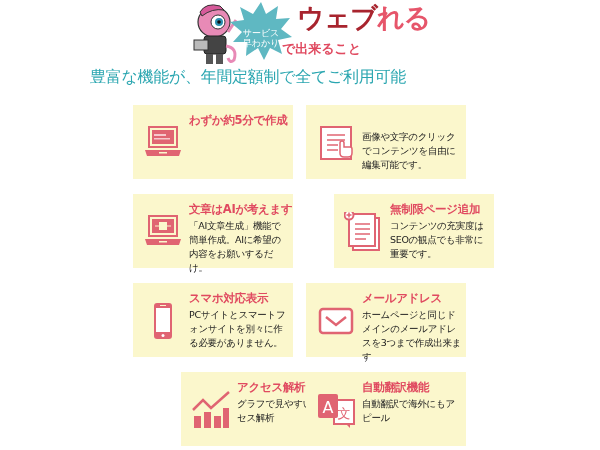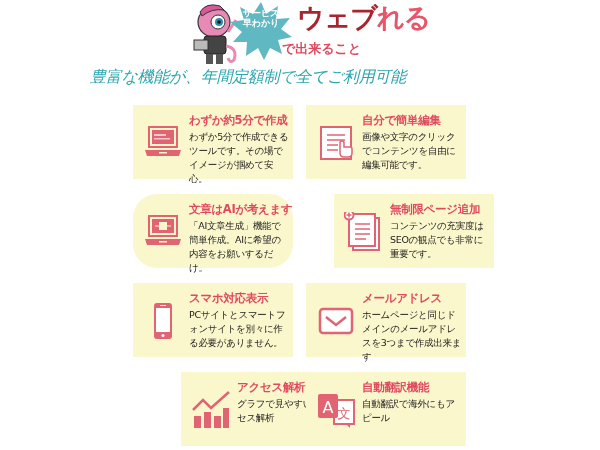--- a/index.html
+++ b/index.html
@@ -1,30 +1,30 @@
 <!DOCTYPE html>
 <html><head>
 <meta charset="utf-8">
 <style>
   html, body { margin:0; padding:0; background:#ffffff; }
   body { width:600px; height:450px; position:relative; overflow:hidden;
          font-family:"DejaVu Sans", "Liberation Sans", sans-serif; }
   .header { position:absolute; left:0; top:0; width:600px; height:95px; }
   .mascot { position:absolute; left:190px; top:2px; width:58px; height:66px; }
   .burst { position:absolute; left:230px; top:2px; width:62px; height:58px; }
-  .burst-text { position:absolute; left:0; top:6px; width:62px; text-align:center;
-                color:#fff; font-size:9px; line-height:10px; font-weight:bold; }
+  .burst-text { position:absolute; left:0; top:26px; width:62px; text-align:center;
+                color:#fff; font-size:9px; line-height:10px; font-weight:normal; }
   .title-main { position:absolute; left:297px; top:2px; font-size:27px; font-weight:bold;
                 letter-spacing:-1px; line-height:32px; }
   .title-main .dark { color:#a8242e; }
   .title-main .pink { color:#e6556a; }
   .title-sub { position:absolute; left:282px; top:38px; font-size:13px; font-weight:bold;
                color:#e04a60; line-height:22px; }
   .tagline { position:absolute; left:0; top:66px; width:496px; text-align:center;
-             font-size:16px; color:#2aa6b0; line-height:22px; letter-spacing:-0.3px;font-style:italic; }
+             font-size:16px; color:#2aa6b0; line-height:22px; letter-spacing:-0.3px; }
 
   .card { position:absolute; width:160px; height:74px; background:#fbf7cc; }
   .card .icon { position:absolute; left:10px; top:18px; width:40px; height:40px; }
   .card .ttl { position:absolute; left:56px; top:8px; font-size:11.5px; font-weight:bold;
                color:#e04a60; white-space:nowrap; letter-spacing:-0.3px; }
   .card .desc { position:absolute; left:56px; top:25px; width:100px; font-size:9.5px;
                 line-height:14px; color:#222; letter-spacing:-0.3px; }
 </style>
 </head>
 <body>
@@ -62,37 +62,35 @@
 <div class="card" style="left:133px;top:105px;">
   <svg class="icon" viewBox="0 0 40 40">
     <rect x="6" y="4" width="28" height="20" fill="none" stroke="#e06472" stroke-width="2"></rect>
     <rect x="9" y="7" width="22" height="14" fill="#e06472"></rect>
     <rect x="11" y="11" width="12" height="2" fill="#f7c7cc"></rect>
     <rect x="11" y="15" width="16" height="1.5" fill="#f7c7cc"></rect>
     <path d="M2 27 H38 L36 33 H4 Z" fill="#e06472"></path>
     <rect x="16" y="29" width="8" height="1.5" fill="#fbf7cc"></rect>
   </svg>
   <div class="ttl">わずか約5分で作成</div>
-  <div class="desc">わずか5分で作成できるツールです。その場でイメージが掴めて安心。</div>
 </div>
 
 <div class="card" style="left:306px;top:105px;">
   <svg class="icon" viewBox="0 0 40 40">
     <rect x="5" y="4" width="30" height="32" fill="#fff" stroke="#e06472" stroke-width="2"></rect>
     <line x1="11" y1="12" x2="29" y2="12" stroke="#e06472" stroke-width="1.5"></line>
     <line x1="11" y1="17" x2="29" y2="17" stroke="#e06472" stroke-width="1.5"></line>
     <line x1="11" y1="22" x2="22" y2="22" stroke="#e06472" stroke-width="1.5"></line>
     <line x1="11" y1="27" x2="22" y2="27" stroke="#e06472" stroke-width="1.5"></line>
     <path d="M24 20 V30 Q24 34 28 34 H32 Q36 34 36 30 V26 Q36 24 34 24 H28 V20 Q28 18 26 18 Q24 18 24 20 Z" fill="#fff" stroke="#e06472" stroke-width="1.5"></path>
   </svg>
-  <div class="ttl">自分で簡単編集</div>
   <div class="desc">画像や文字のクリックでコンテンツを自由に編集可能です。</div>
 </div>
 
-<div class="card" style="left:133px;top:194px;border-radius:24px;">
+<div class="card" style="left:133px;top:194px;">
   <svg class="icon" viewBox="0 0 40 40">
     <rect x="6" y="4" width="28" height="20" fill="none" stroke="#e06472" stroke-width="2"></rect>
     <rect x="9" y="7" width="22" height="14" fill="#e06472"></rect>
     <rect x="16" y="10" width="8" height="8" fill="#fbf7cc"></rect>
     <line x1="12" y1="14" x2="16" y2="14" stroke="#fbf7cc" stroke-width="1"></line>
     <line x1="24" y1="14" x2="28" y2="14" stroke="#fbf7cc" stroke-width="1"></line>
     <path d="M2 27 H38 L36 33 H4 Z" fill="#e06472"></path>
     <rect x="16" y="29" width="8" height="1.5" fill="#fbf7cc"></rect>
   </svg>
   <div class="ttl">文章はAIが考えます</div>

